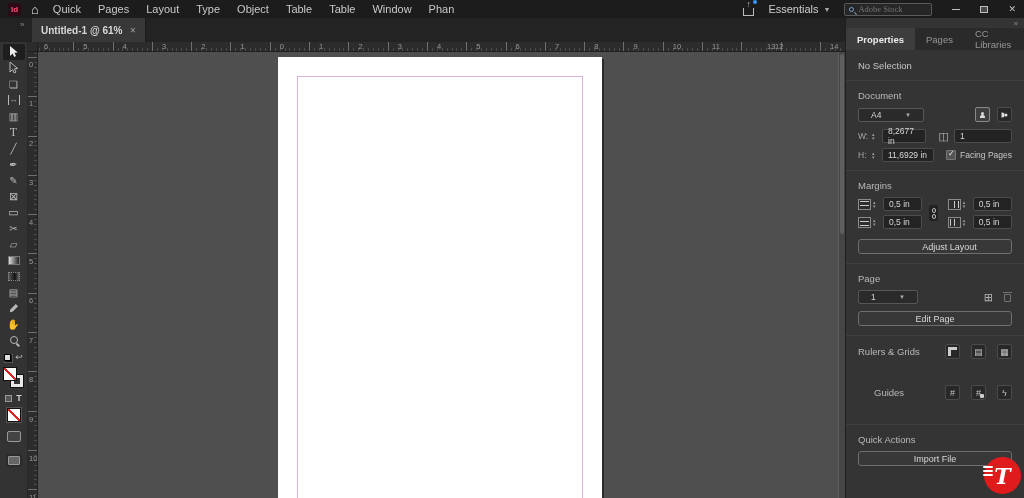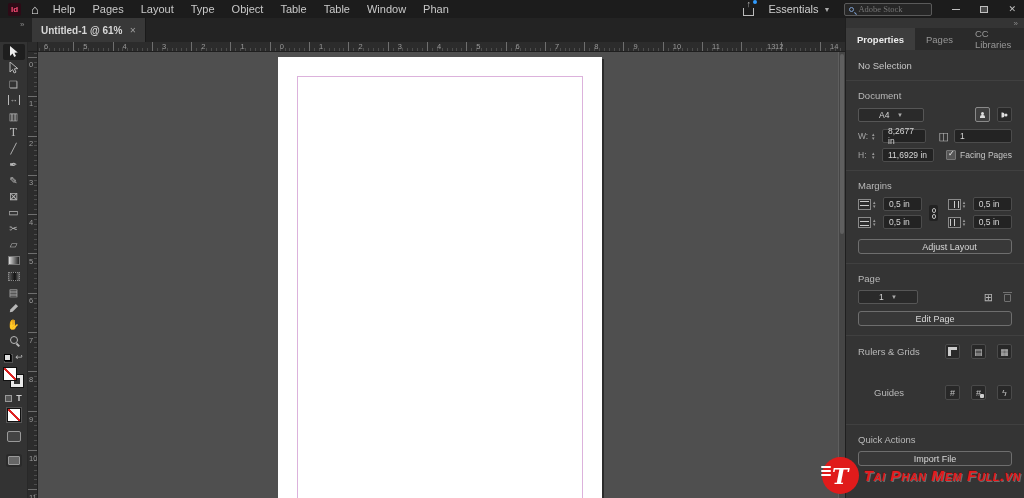--- a/index.html
+++ b/index.html
@@ -101,21 +101,21 @@
   .ptab { padding:0 11px; display:flex; align-items:center; color:#979797; font-size:9.5px; }
   .ptab.active { background:#3d3d3d; color:#ececec; font-weight:bold; }
   .panel-body { padding:0 12px; }
   .row { display:flex; align-items:center; }
   .sec-label { color:#b9b9b9; font-size:9.5px; margin:9px 0 6px; }
   .plain-label { color:#c5c5c5; font-size:9.5px; margin:10px 0 9px; }
   .divider { border-top:1px solid #404040; margin:4px -12px 0; }
   .field { background:#232323; border:1px solid #4c4c4c; border-radius:2px; height:14px; color:#d6d6d6;
     font-size:8.5px; display:flex; align-items:center; padding:0 5px; }
   .select { background:#2a2a2a; border:1px solid #565656; border-radius:2px; height:14px; color:#d6d6d6;
-    font-size:8.5px; display:flex; align-items:center; justify-content:space-between; padding:0 20px; }
+    font-size:8.5px; display:flex; align-items:center; justify-content:space-between; padding:0 12px; }
   .select .chev { font-size:6px; color:#aaa; }
   .stepper { display:inline-flex; flex-direction:column; justify-content:center; color:#9a9a9a; width:8px; flex:none; }
   .stepper::before { content:"▴"; font-size:5px; line-height:4px; }
   .stepper::after { content:"▾"; font-size:5px; line-height:4px; }
   .rowlabel { color:#a5a5a5; font-size:8.5px; width:14px; flex:none; }
   .icon-btn { width:15px; height:15px; background:#282828; border:1px solid #4a4a4a; border-radius:2px;
     display:flex; align-items:center; justify-content:center; color:#c0c0c0; font-size:9px; flex:none; }
   .icon-btn.lit { border-color:#8a8a8a; background:#3f3f3f; }
   .person { width:5px; height:6px; position:relative; }
   .person::before { content:""; position:absolute; left:1px; top:0; width:3px; height:3px; border-radius:50%; background:#ddd; }
@@ -153,21 +153,21 @@
   .wm-text { color:#e8191c; font-weight:bold; font-style:italic; font-size:15.5px; letter-spacing:.5px;
     font-variant:small-caps; text-shadow:1px 1px 0 rgba(255,255,255,.28), -1px -1px 0 rgba(120,0,0,.35); }
 </style>
 </head>
 <body>
 
 <div class="titlebar">
   <div class="id-logo">Id</div>
   <div class="home-ico">⌂</div>
   <div class="menus">
-    <span>Help</span>
+    <span>Quick</span>
     <span>Pages</span>
     <span>Layout</span>
     <span>Type</span>
     <span>Object</span>
     <span>Table</span>
     <span>Table</span>
     <span>Window</span>
     <span>Phan</span>
   </div>
   <div class="tb-right">
@@ -422,14 +422,13 @@
 
 <div class="watermark">
   <div class="wm-logo">
     <span class="wm-lines">
         <i></i>
         <i></i>
         <i></i>
       </span>
     <span class="wm-t">T</span>
   </div>
-  <span class="wm-text">Tai Phan Mem Full.vn</span>
 </div>
 
 </body></html>

